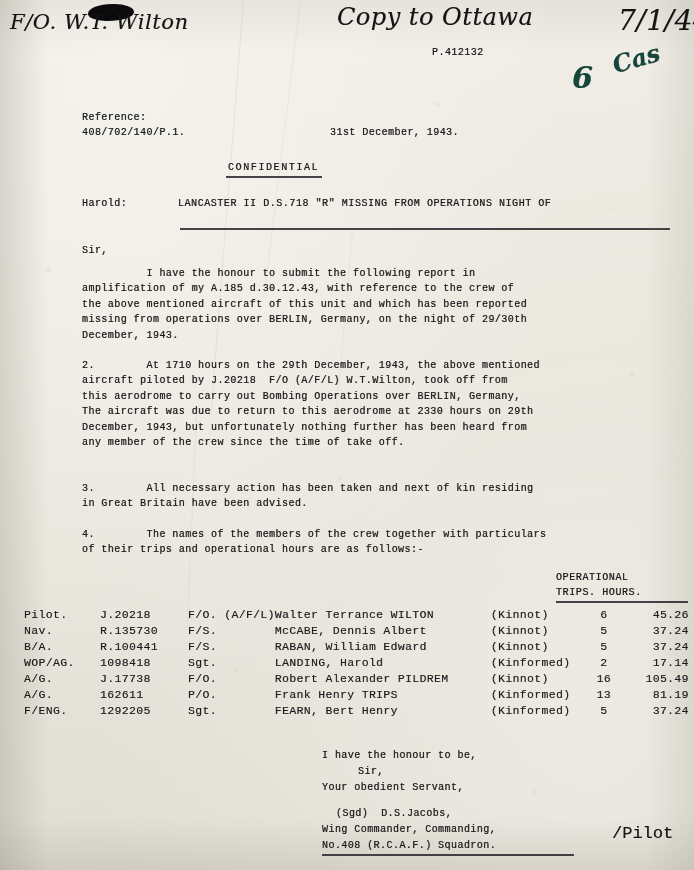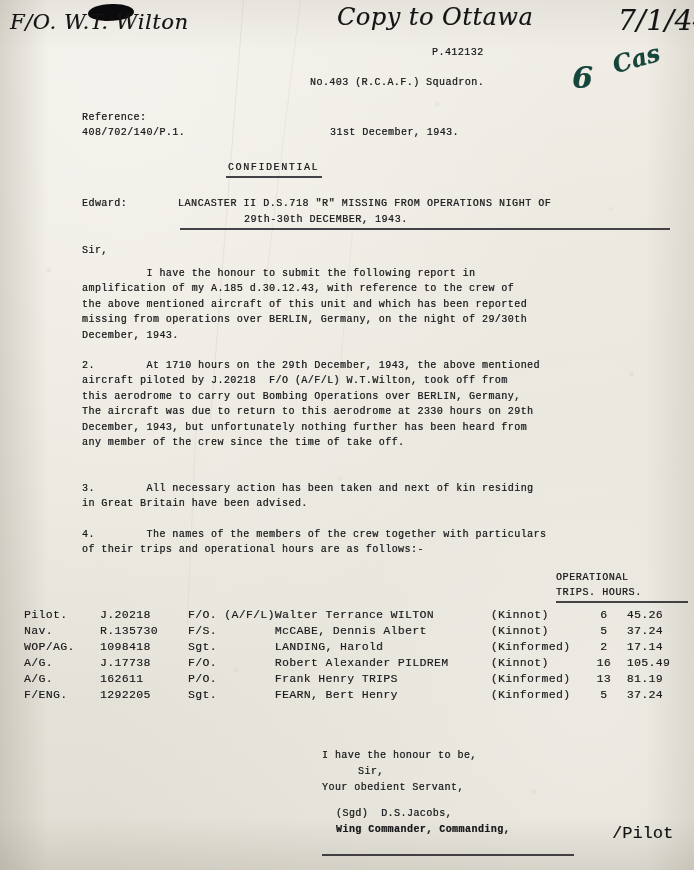--- a/index.html
+++ b/index.html
@@ -112,21 +112,21 @@
     padding: 0 0 1.4px 0;
     color: #1b1b1e;
     text-shadow: 0.35px 0.25px 0 rgba(40,38,40,.45);
   }
   .c-role  { width: 76px; }
   .c-num   { width: 88px; }
   .c-rank  { width: 52px; }
   .c-name  { width: 216px; }
   .c-nok   { width: 90px; }
   .c-trips { width: 46px; text-align: center; }
-  .c-hours { width: 62px; }
+  .c-hours { width: 62px; text-align: right; }
 
   .hdr-oper { position: absolute; left: 556px; top: 570px; }
   .hdr-th   { position: absolute; left: 556px; top: 585px; }
 </style>
 </head>
 <body>
 
 <div id="page">
 
   <div class="crease" style="left:243px; top:0; width:1px; height:420px; transform:rotate(4.5deg); opacity:.35;"></div>
@@ -143,32 +143,30 @@
   <div class="hw" style="left:570px; top:4px; font-size:28px; letter-spacing:.5px;margin-left:48px;">7/1/44</div>
 
   <div class="hw green" style="left:572px; top:60px; font-size:30px; font-weight:bold;">6</div>
 
   <div class="hw green" style="left:612px; top:44px; font-size:24px; font-weight:bold; transform:rotate(-16deg);">Cas</div>
 
   <div class="hw" style="left:612px; top:824px; font-size:17px; font-style:normal; font-family:'Liberation Mono',monospace;">/Pilot</div>
 
   <div class="tw" style="left:432px; top:45px;">P.412132</div>
 
-  <div class="tw" style="left:310px; top:75px;">No.403 (R.C.A.F.) Squadron.</div>
 
   <div class="tw" style="left:82px; top:110px;">Reference:</div>
   <div class="tw" style="left:82px; top:125px;">408/702/140/P.1.</div>
   <div class="tw" style="left:330px; top:125px;">31st December, 1943.</div>
 
   <div class="tw" style="left:228px; top:160px; letter-spacing:1.6px;">CONFIDENTIAL</div>
   <div class="rule" style="left:226px; top:176px; width:96px; height:2px;"></div>
 
-  <div class="tw" style="left:82px; top:196px;">Edward:</div>
+  <div class="tw" style="left:82px; top:196px;">Harold:</div>
   <div class="tw" style="left:178px; top:196px; letter-spacing:.55px;">LANCASTER II D.S.718 "R" MISSING FROM OPERATIONS NIGHT OF</div>
-  <div class="tw" style="left:244px; top:212px; letter-spacing:.55px;">29th-30th DECEMBER, 1943.</div>
   <div class="rule" style="left:180px; top:228px; width:490px; height:2px;"></div>
 
   <div class="tw" style="left:82px; top:243px;">Sir,</div>
 
   <div class="tw" id="p1" style="left:82px; top:266px;">          I have the honour to submit the following report in
 amplification of my A.185 d.30.12.43, with reference to the crew of
 the above mentioned aircraft of this unit and which has been reported
 missing from operations over BERLIN, Germany, on the night of 29/30th
 December, 1943.</div>
 
@@ -207,20 +205,29 @@
           <tr>
             <td class="c-role">Nav.</td>
             <td class="c-num">R.135730</td>
             <td class="c-rank">F/S.</td>
             <td class="c-name">McCABE, Dennis Albert</td>
             <td class="c-nok">(Kinnot)</td>
             <td class="c-trips">5</td>
             <td class="c-hours">37.24</td>
           </tr>
           <tr>
+            <td class="c-role">B/A.</td>
+            <td class="c-num">R.100441</td>
+            <td class="c-rank">F/S.</td>
+            <td class="c-name">RABAN, William Edward</td>
+            <td class="c-nok">(Kinnot)</td>
+            <td class="c-trips">5</td>
+            <td class="c-hours">37.24</td>
+          </tr>
+          <tr>
             <td class="c-role">WOP/AG.</td>
             <td class="c-num">1098418</td>
             <td class="c-rank">Sgt.</td>
             <td class="c-name">LANDING, Harold</td>
             <td class="c-nok">(Kinformed)</td>
             <td class="c-trips">2</td>
             <td class="c-hours">17.14</td>
           </tr>
           <tr>
             <td class="c-role">A/G.</td>
@@ -250,16 +257,17 @@
             <td class="c-hours">37.24</td>
           </tr>
         </tbody>
     </table>
   </div>
 
   <div class="tw" style="left:322px; top:748px;">I have the honour to be,</div>
   <div class="tw" style="left:358px; top:764px;">Sir,</div>
   <div class="tw" style="left:322px; top:780px;">Your obedient Servant,</div>
   <div class="tw" style="left:336px; top:806px;">(Sgd)  D.S.Jacobs,</div>
-  <div class="tw" style="left:336px; top:822px;font-weight:bold;">Wing Commander, Commanding,</div>
+  <div class="tw" style="left:322px; top:822px;">Wing Commander, Commanding,</div>
+  <div class="tw" style="left:322px; top:838px;">No.408 (R.C.A.F.) Squadron.</div>
   <div class="rule" style="left:322px; top:854px; width:252px; height:2px;"></div>
 
 </div>
 
 </body></html>

